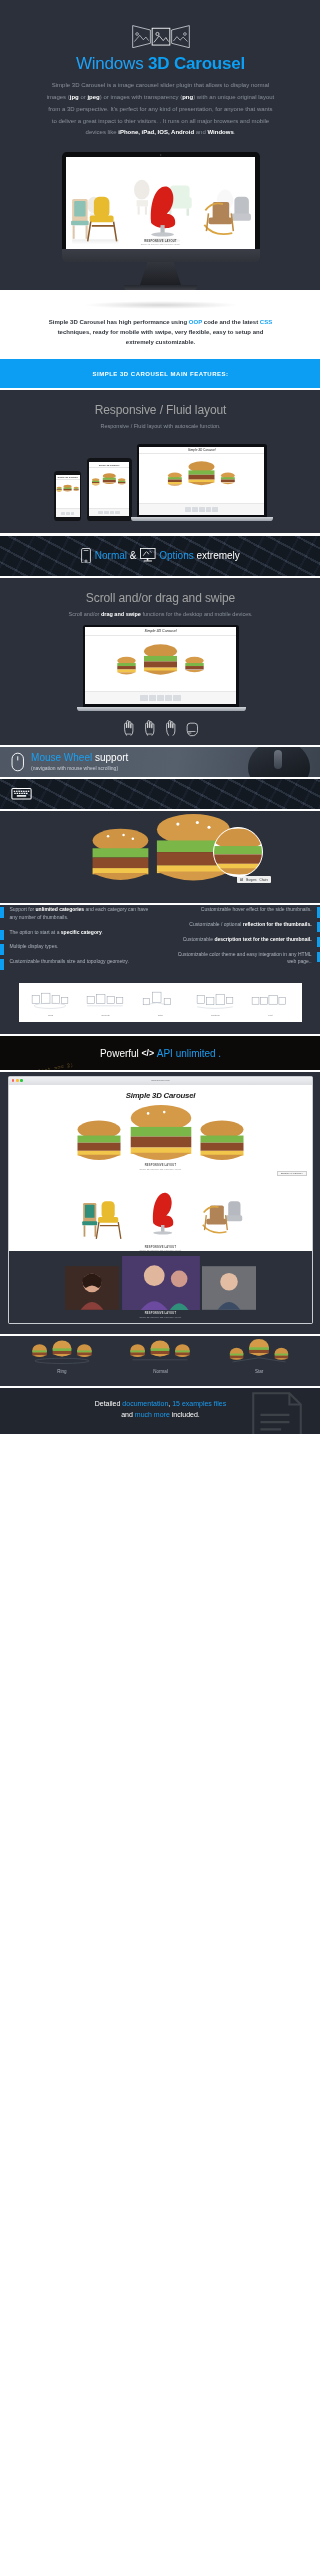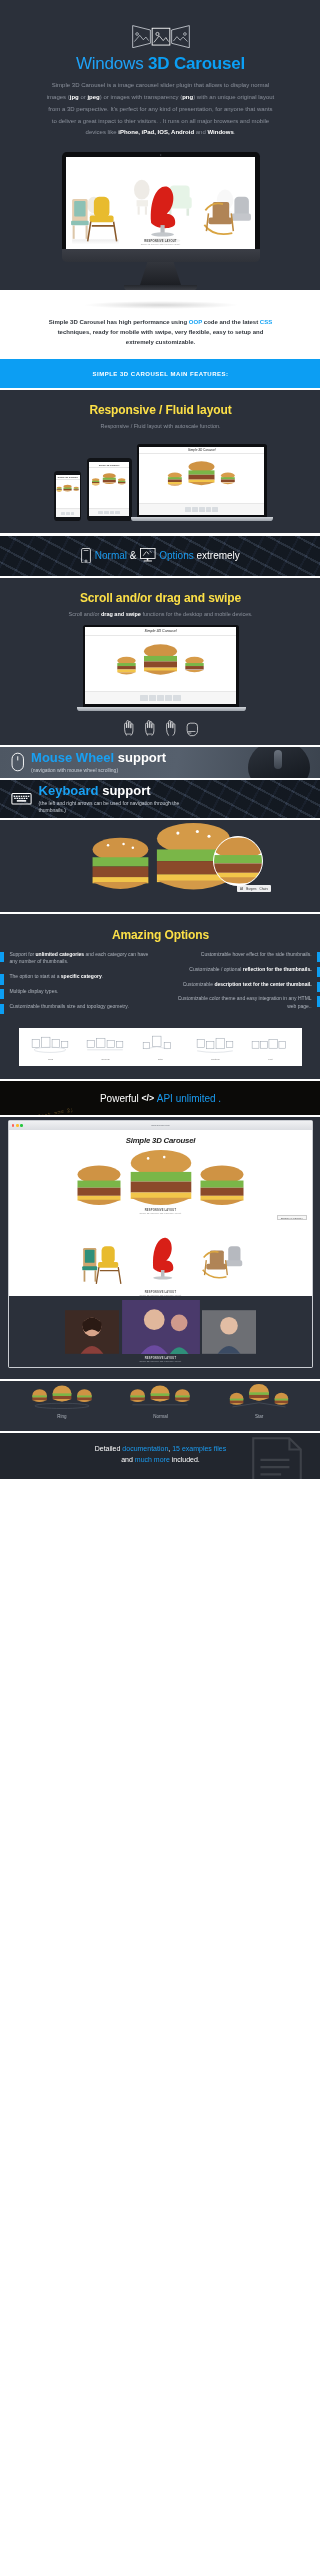--- a/index.html
+++ b/index.html
@@ -40,21 +40,21 @@
   .white-band{background:#fff;padding:13.5px 10.4px 11.4px;text-align:center;}
   .white-band p{font-size:6px;line-height:1.65;color:#33383f;max-width:224px;margin:0 auto;font-weight:600;}
   .white-band p b{color:#15a3f5;font-weight:700;}
 
   
   .bluebar{background:#0c9ef3;text-align:center;padding:9.4px 0;}
   .bluebar span{font-size:6px;font-weight:700;letter-spacing:0.5px;color:#fff;}
 
   
   .sec-pad{padding:13.5px 0 11.4px;text-align:center;}
-  .sec-title{font-size:12px;font-weight:700;color:#fde047;letter-spacing:-0.1px;}
+  .sec-title{font-size:12px;font-weight:400;color:#a3a3a3;letter-spacing:-0.1px;}
   .sec-sub{font-size:5.5px;color:#8b919c;margin-top:4.7px;line-height:1.6;max-width:219px;margin-left:auto;margin-right:auto;padding:0 10.4px;}
   .sec-sub b{color:#fff;font-weight:700;}
 
   
   .devices{display:flex;justify-content:center;align-items:flex-end;gap:5.2px;padding:2.1px 0 12.5px;}
   .lap{width:130px;}
   .lap-scr{background:#0d0e11;border-radius:2.6px 2.6px 0 0;padding:2.6px;}
   .lap-in{background:#fff;height:68px;overflow:hidden;position:relative;}
   .lap-base{height:3.6px;background:linear-gradient(#cfd3d8,#9aa0a8);border-radius:0 0 3.1px 3.1px;width:142px;margin-left:-5.7px;}
   .tab{width:45px;}
@@ -79,21 +79,21 @@
   .band-inner{position:relative;display:flex;align-items:center;gap:3.6px;}
   .band-txt{font-size:10px;font-weight:300;color:#fff;}
   .band-txt .b{color:#1a9bf0;}
 
   
   .support{position:relative;min-height:30px;display:flex;align-items:center;padding:4.2px 0 4.2px 11.4px;overflow:hidden;}
   .mousebg{position:absolute;inset:0;background:linear-gradient(100deg,#4e5763 0%,#56606d 55%,#3b434e 100%);}
   .mouse-shape{position:absolute;right:11.4px;top:-5.2px;width:62px;height:46px;border-radius:31px 31px 24px 24px;background:linear-gradient(160deg,#2e343d,#11151b);}
   .mouse-wheel{position:absolute;right:39px;top:3.1px;width:7.8px;height:19px;border-radius:4.2px;background:linear-gradient(#6a727d,#3c434d);}
   .sup-inner{position:relative;display:flex;align-items:center;gap:6.2px;}
-  .sup-txt .l1{font-size:13px;font-weight:700;color:#fff;line-height:1.15;}
+  .sup-txt .l1{font-size:10px;font-weight:400;color:#fff;line-height:1.15;}
   .sup-txt .l1 .b{color:#18a0f3;}
   .sup-txt .l2{font-size:5px;color:#c8ced6;line-height:1.35;margin-top:1px;}
 
   
   .catwrap{position:relative;height:92px;}
   .catimg{position:absolute;top:3.1px;left:50%;transform:translateX(-50%);display:flex;gap:3.1px;align-items:flex-end;}
   .catbubble{position:absolute;right:58px;top:15.6px;width:50px;height:50px;border-radius:50%;border:1px solid #fff;overflow:hidden;background:#fff;}
   .catmenu{position:absolute;right:50px;top:65px;background:rgba(255,255,255,.92);border-radius:1px;padding:1.6px 3.1px;font-size:2.9px;color:#333;display:flex;gap:3.1px;}
 
   
@@ -500,24 +500,20 @@
             <rect x="32" y="9" width="3" height="2.4"></rect>
             <rect x="6" y="13" width="3" height="2.4"></rect>
             <rect x="10.5" y="13" width="3" height="2.4"></rect>
             <rect x="15" y="13" width="3" height="2.4"></rect>
             <rect x="19.5" y="13" width="3" height="2.4"></rect>
             <rect x="24" y="13" width="3" height="2.4"></rect>
             <rect x="28.5" y="13" width="3" height="2.4"></rect>
             <rect x="11" y="17.5" width="18" height="3"></rect>
           </g>
         </svg>
-      <div class="sup-txt">
-        <div class="l1"><span class="b">Keyboard</span><span> support</span></div>
-        <div class="l2" style="max-width:156px">(the left and right arrows can be used for navigation through the thumbnails.)</div>
-      </div>
     </div>
   </section>
   <div class="gap"></div>
 
   <section class="sec">
     <div class="catwrap">
       <div class="catimg">
         <svg width="62" height="56" viewBox="0 0 20 18">
             <ellipse cx="10" cy="4" rx="9" ry="3.8" fill="#cf9344"></ellipse>
             <circle cx="6" cy="2.6" r=".4" fill="#fff"></circle>
@@ -552,23 +548,20 @@
       <div class="catmenu">
         <span>All</span>
         <span>Burgers</span>
         <span>Chairs</span>
       </div>
     </div>
   </section>
   <div class="gap"></div>
 
   <section class="sec">
-    <div class="sec-pad" style="padding-bottom:8.3px">
-      <div class="sec-title">Amazing Options</div>
-    </div>
     <div class="opts">
       <div class="col l">
         <div class="opt"><span class="tick lft" style="left:-9.4px;top:1px"></span><span>Support for </span><b>unlimited categories</b><span> and each category can have any number of thumbnails.</span></div>
         <div class="opt"><span class="tick lft" style="left:-9.4px;top:1px"></span><span>The option to start at a </span><b>specific category</b><span>.</span></div>
         <div class="opt"><span class="tick lft" style="left:-9.4px;top:1px"></span><span>Multiple display types.</span></div>
         <div class="opt"><span class="tick lft" style="left:-9.4px;top:1px"></span><span>Customizable thumbnails size and topology geometry.</span></div>
       </div>
       <div class="col r">
         <div class="opt"><span class="tick rgt" style="right:-9.4px;top:1px"></span><span>Customizable hover effect for the side thumbnails.</span></div>
         <div class="opt"><span class="tick rgt" style="right:-9.4px;top:1px"></span><span>Customizable / optional </span><b>reflection for the thumbnails.</b></div>

